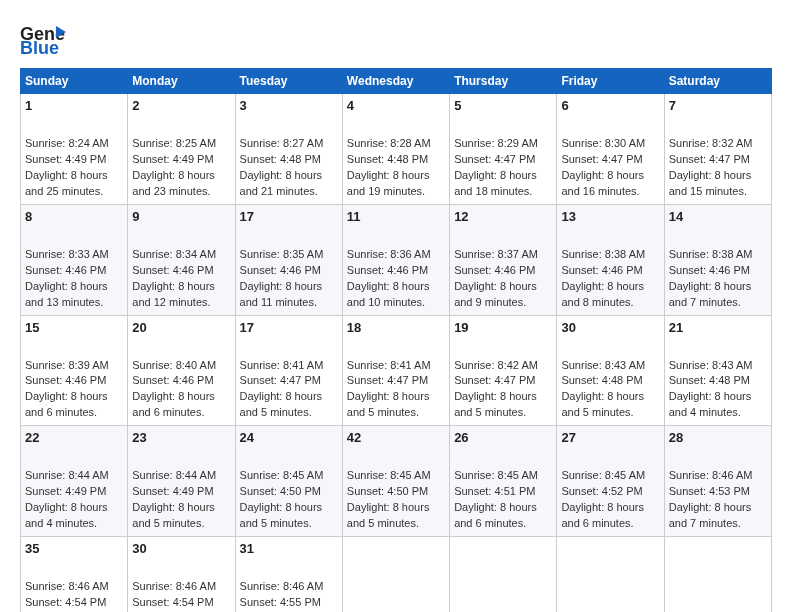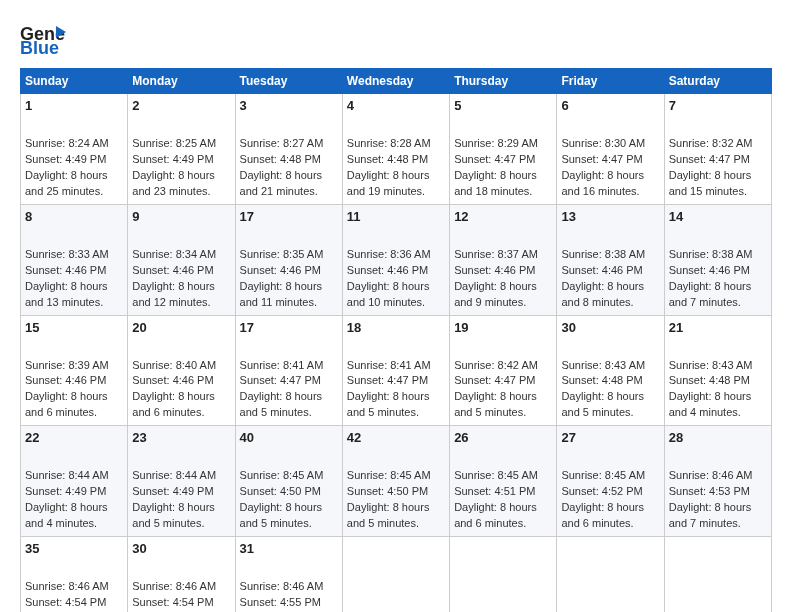--- a/index.html
+++ b/index.html
@@ -207,21 +207,21 @@
         <tr>
           <td>
             <span class="day-num">22</span>
             <div class="day-info">Sunrise: 8:44 AM<br>Sunset: 4:49 PM<br>Daylight: 8 hours and 4 minutes.</div>
           </td>
           <td>
             <span class="day-num">23</span>
             <div class="day-info">Sunrise: 8:44 AM<br>Sunset: 4:49 PM<br>Daylight: 8 hours and 5 minutes.</div>
           </td>
           <td>
-            <span class="day-num">40</span>
+            <span class="day-num">24</span>
             <div class="day-info">Sunrise: 8:45 AM<br>Sunset: 4:50 PM<br>Daylight: 8 hours and 5 minutes.</div>
           </td>
           <td>
             <span class="day-num">42</span>
             <div class="day-info">Sunrise: 8:45 AM<br>Sunset: 4:50 PM<br>Daylight: 8 hours and 5 minutes.</div>
           </td>
           <td>
             <span class="day-num">26</span>
             <div class="day-info">Sunrise: 8:45 AM<br>Sunset: 4:51 PM<br>Daylight: 8 hours and 6 minutes.</div>
           </td>

